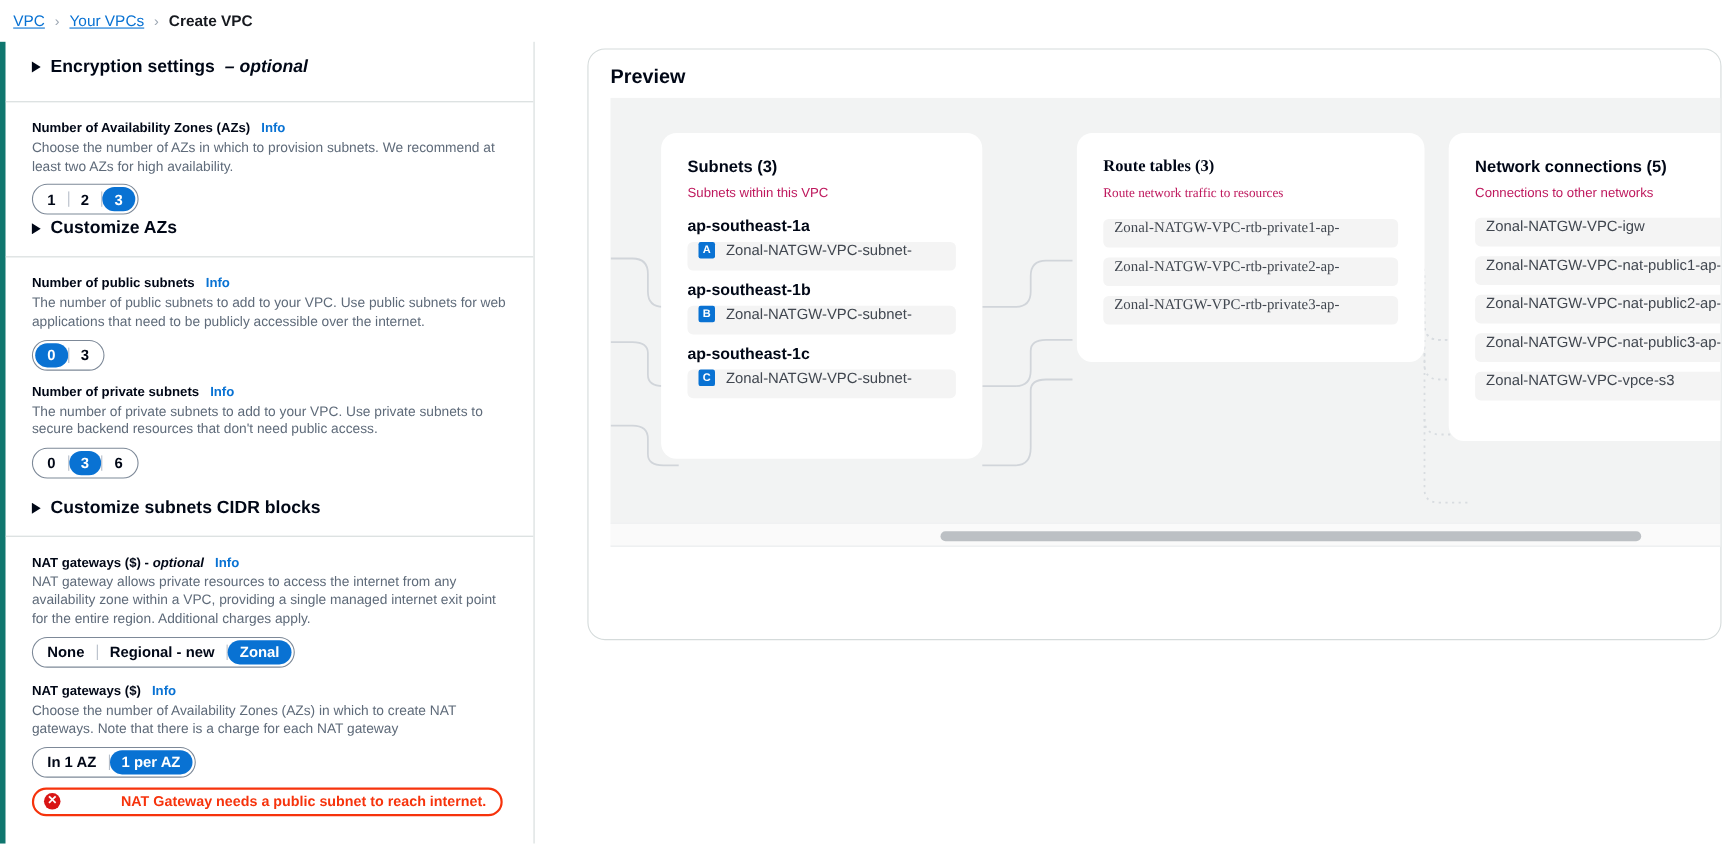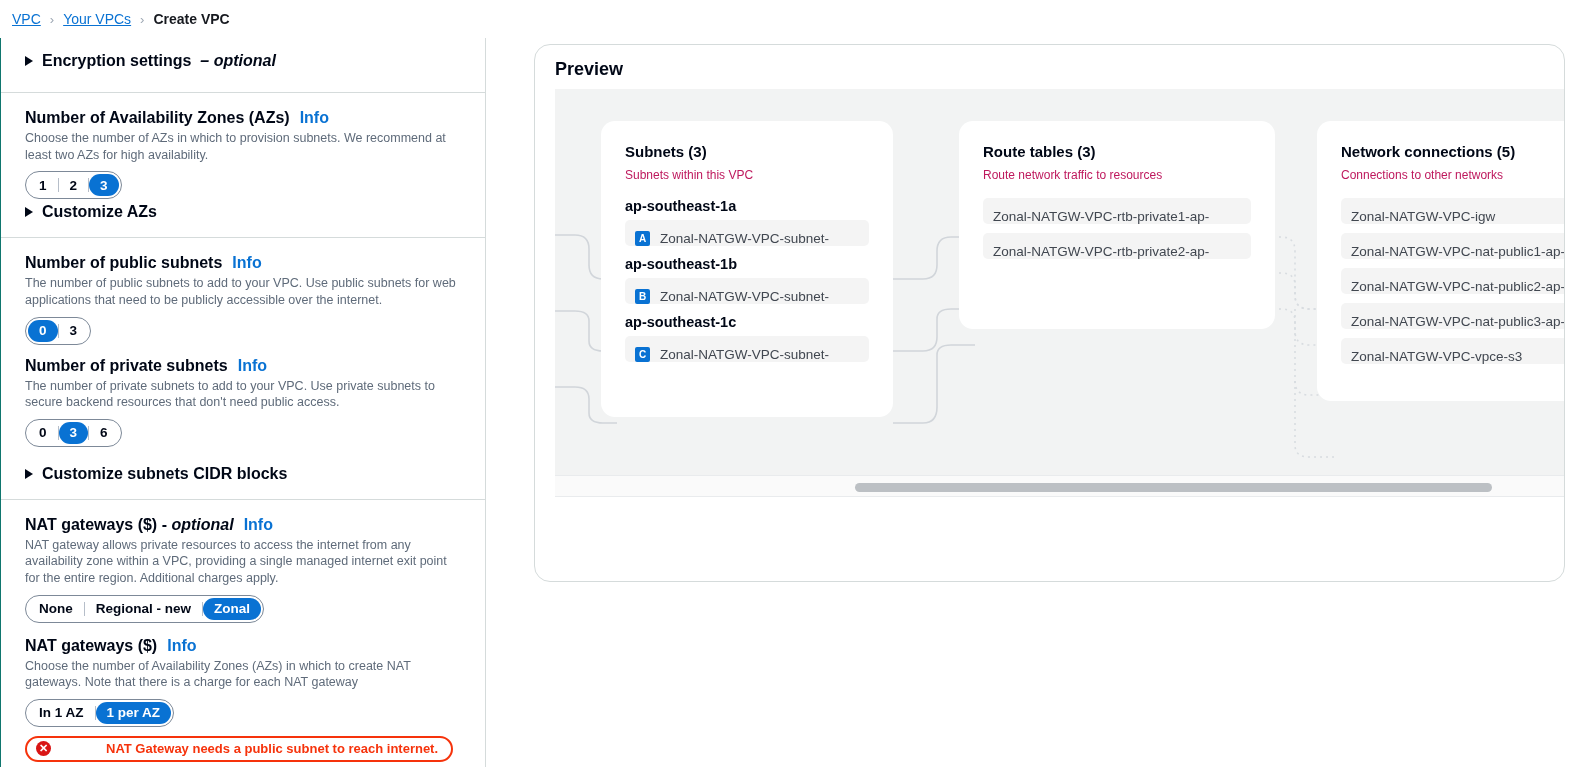--- a/index.html
+++ b/index.html
@@ -28,21 +28,21 @@
   .crumb-sep {
     color: #9da7b3; margin: 0 9px; font-size: 13px;
     display: inline-flex; align-items: center;
   }
 
   
   .form-panel {
     position: absolute; left: 0; top: 38px;
     width: 486px; height: 729px;
     background: #ffffff;
-    border-left: 1px solid #0f766e;
+    border-left: 5px solid #0f766e;
     border-right: 1px solid #d5dbdb;
     overflow: hidden;
   }
   .section {
     border-bottom: 1px solid #d5dbdb;
     padding: 16px 24px 18px 24px;
   }
   .section.last { border-bottom: none; }
 
   .expander {
@@ -58,25 +58,25 @@
     flex: none;
   }
   .expander .opt-ital { font-style: italic; }
 
   .field { margin-bottom: 4px; }
   .field-label-row {
     display: flex; align-items: baseline; gap: 10px;
     margin-bottom: 3px;
   }
   .field-label {
-    font-size: 16px; font-weight: 700; color: #000716;
+    font-size: 12px; font-weight: 700; color: #000716;
   }
   .field-label .ital { font-style: italic; }
   .info-link {
-    font-size: 16px; font-weight: 700; color: #0972d3;
+    font-size: 12px; font-weight: 700; color: #0972d3;
     text-decoration: none; cursor: pointer;
   }
   .field-desc {
     font-size: 12.5px; color: #5f6b7a; line-height: 1.33;
     max-width: 440px; margin-bottom: 8px;
   }
 
   
   .segmented {
     display: inline-flex; align-items: center;
@@ -160,21 +160,21 @@
   }
   .node-sub {
     font-size: 12px; color: #be185d;
     margin-bottom: 16px; white-space: nowrap;
   }
   .az-label {
     font-size: 14.5px; font-weight: 700; color: #000716;
     margin: 10px 0 6px 0; white-space: nowrap;
   }
   .res-row {
-    display: flex; align-items: flex-end; gap: 10px;
+    display: flex; align-items: flex-start; gap: 10px;
     background: #f4f4f4;
     border-radius: 5px;
     height: 26px;
     padding: 0 10px;
     margin-bottom: 3px;
     font-size: 13.5px; color: #414750;
     white-space: nowrap;
     cursor: pointer;
   }
   .az-badge {
@@ -357,28 +357,31 @@
         <span>Zonal-NATGW-VPC-subnet-</span>
       </div>
 
       <div class="az-label">ap-southeast-1c</div>
       <div class="res-row">
         <span class="az-badge">C</span>
         <span>Zonal-NATGW-VPC-subnet-</span>
       </div>
     </div>
 
-    <div class="node-card" style="left:404px; top:32px; width:316px; height:208px;">
+    <div class="node-card" style="left:424px; top:32px; width:316px; height:208px;font-family:Liberation Serif, serif;">
       <div class="node-title">Route tables (3)</div>
       <div class="node-sub">Route network traffic to resources</div>
       <div class="res-row" style="margin-bottom:9px;">
         <span>Zonal-NATGW-VPC-rtb-private1-ap-</span>
       </div>
       <div class="res-row" style="margin-bottom:9px;">
         <span>Zonal-NATGW-VPC-rtb-private2-ap-</span>
+      </div>
+      <div class="res-row">
+        <span>Zonal-NATGW-VPC-rtb-private3-ap-</span>
       </div>
     </div>
 
     <div class="node-card" style="left:762px; top:32px; width:316px; height:280px;">
       <div class="node-title">Network connections (5)</div>
       <div class="node-sub">Connections to other networks</div>
       <div class="res-row" style="margin-bottom:9px;">
         <span>Zonal-NATGW-VPC-igw</span>
       </div>
       <div class="res-row" style="margin-bottom:9px;">

